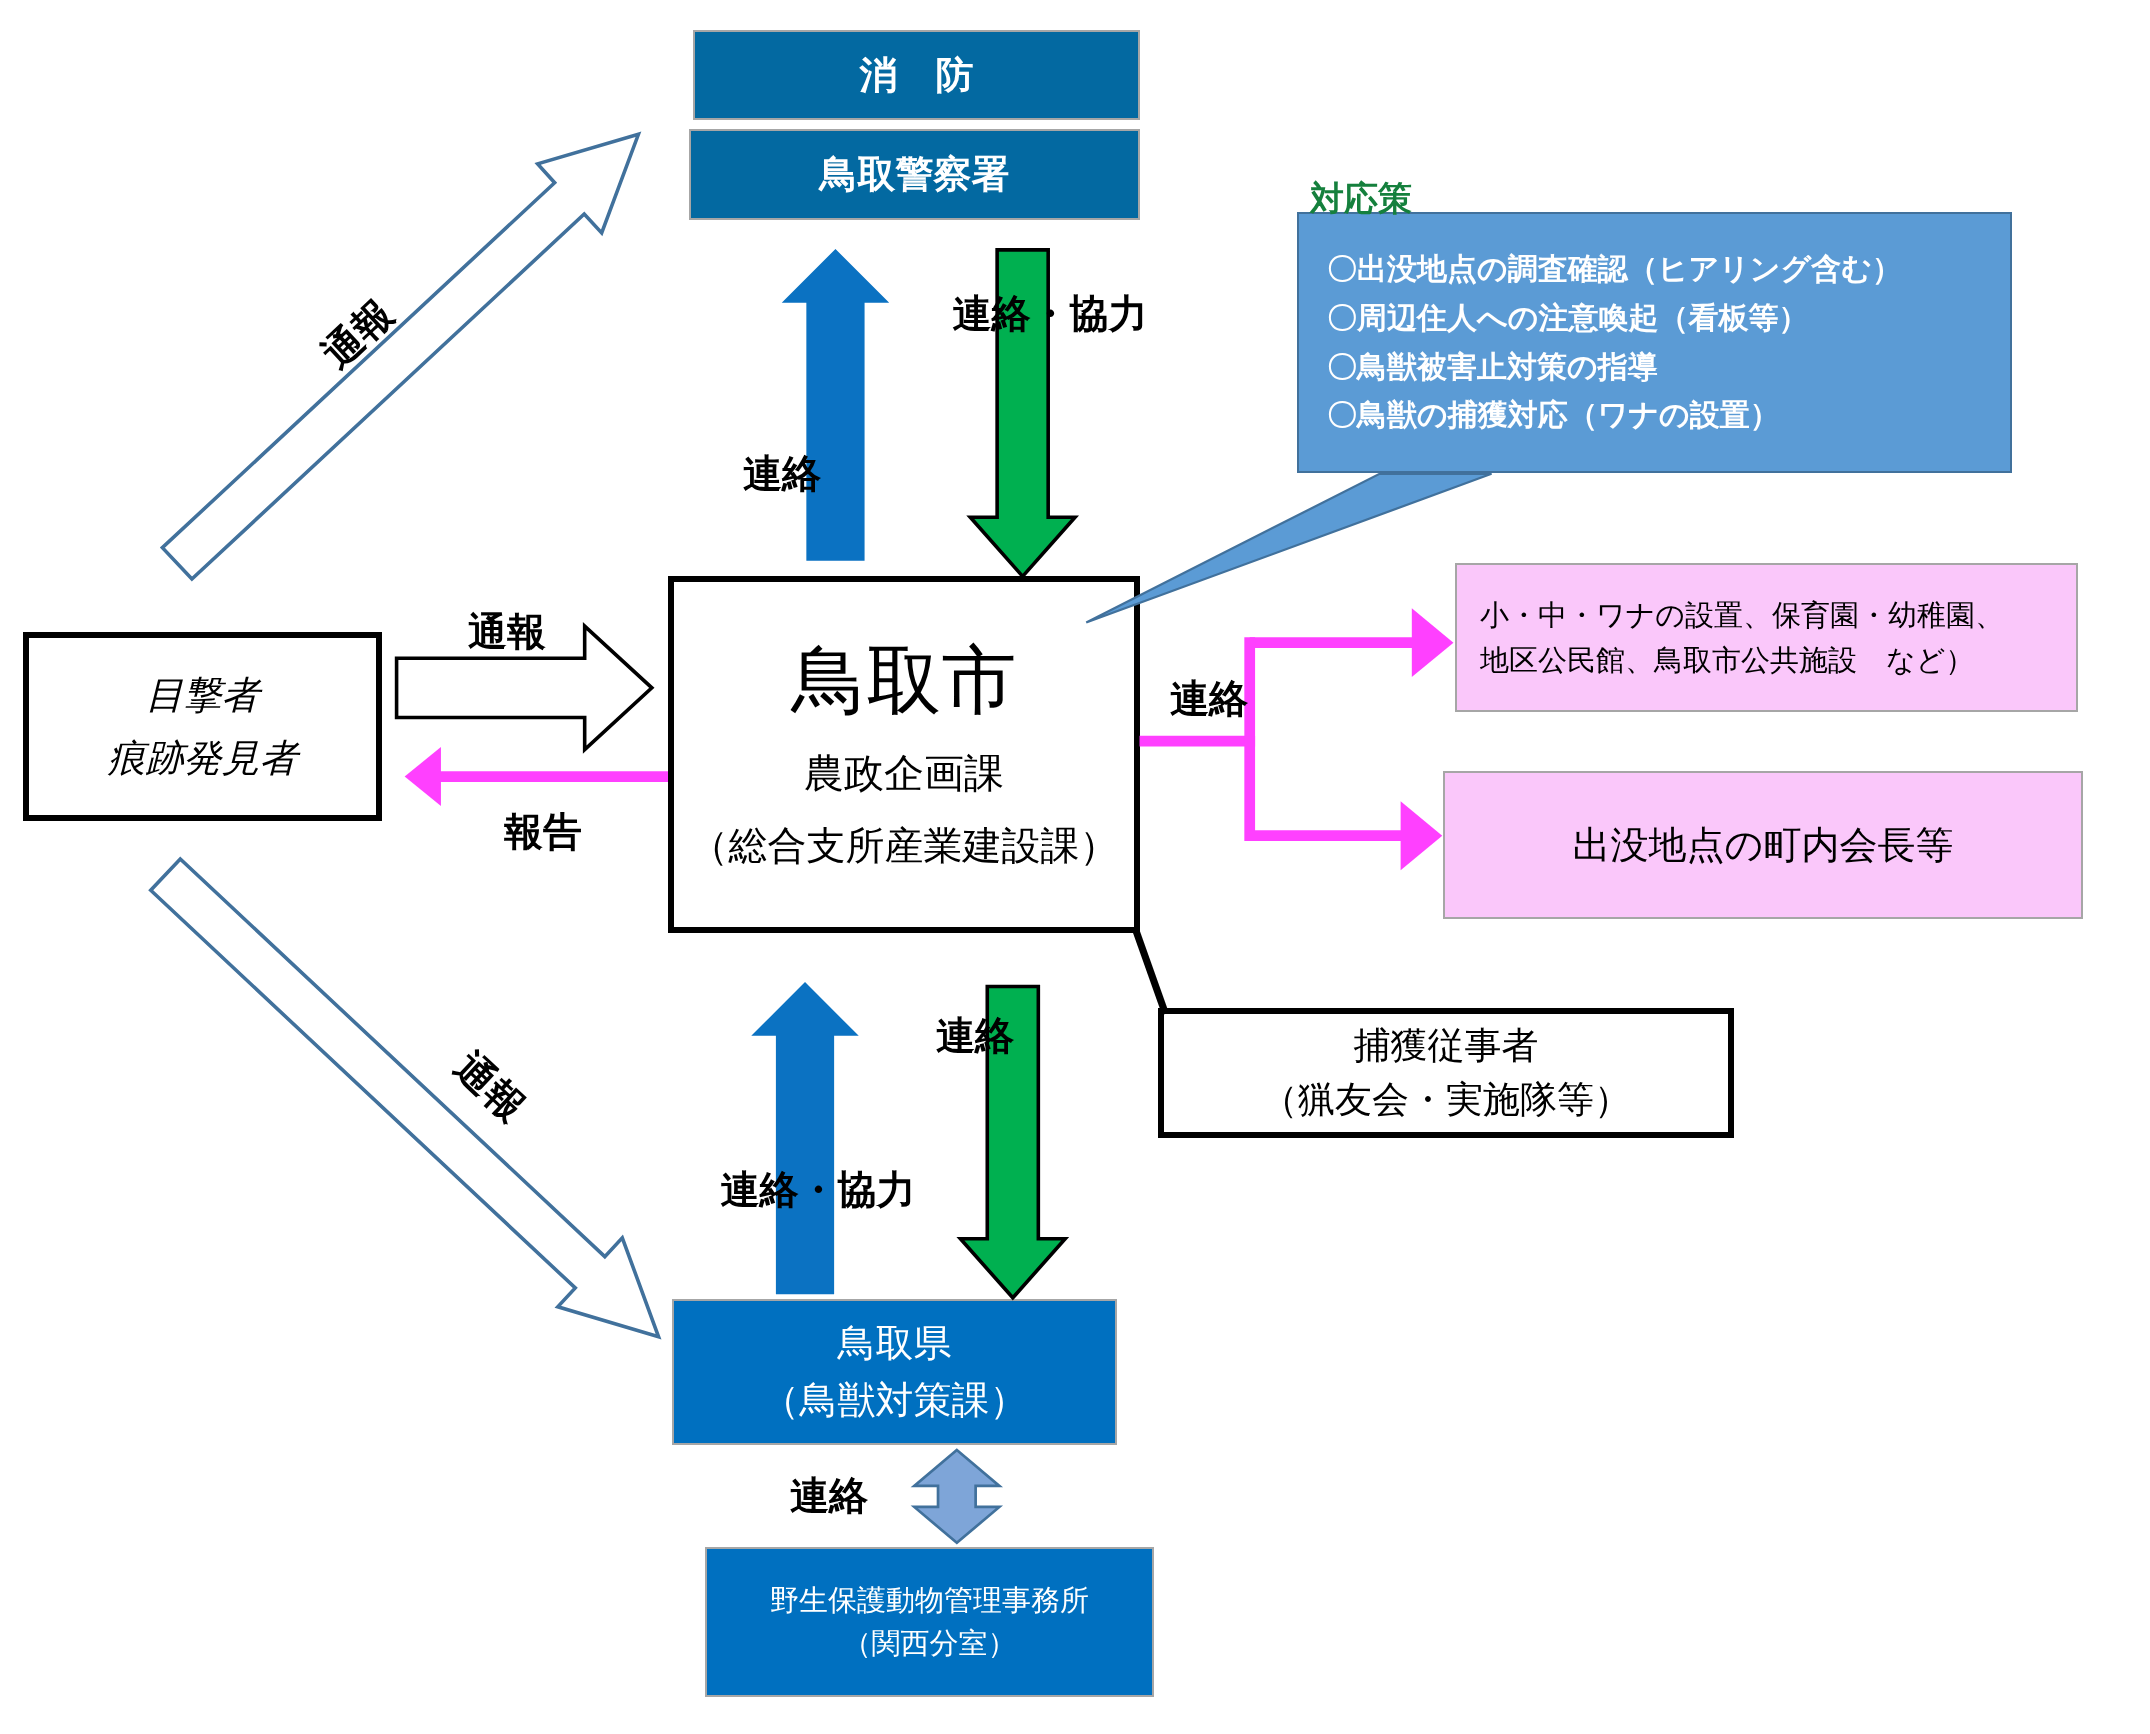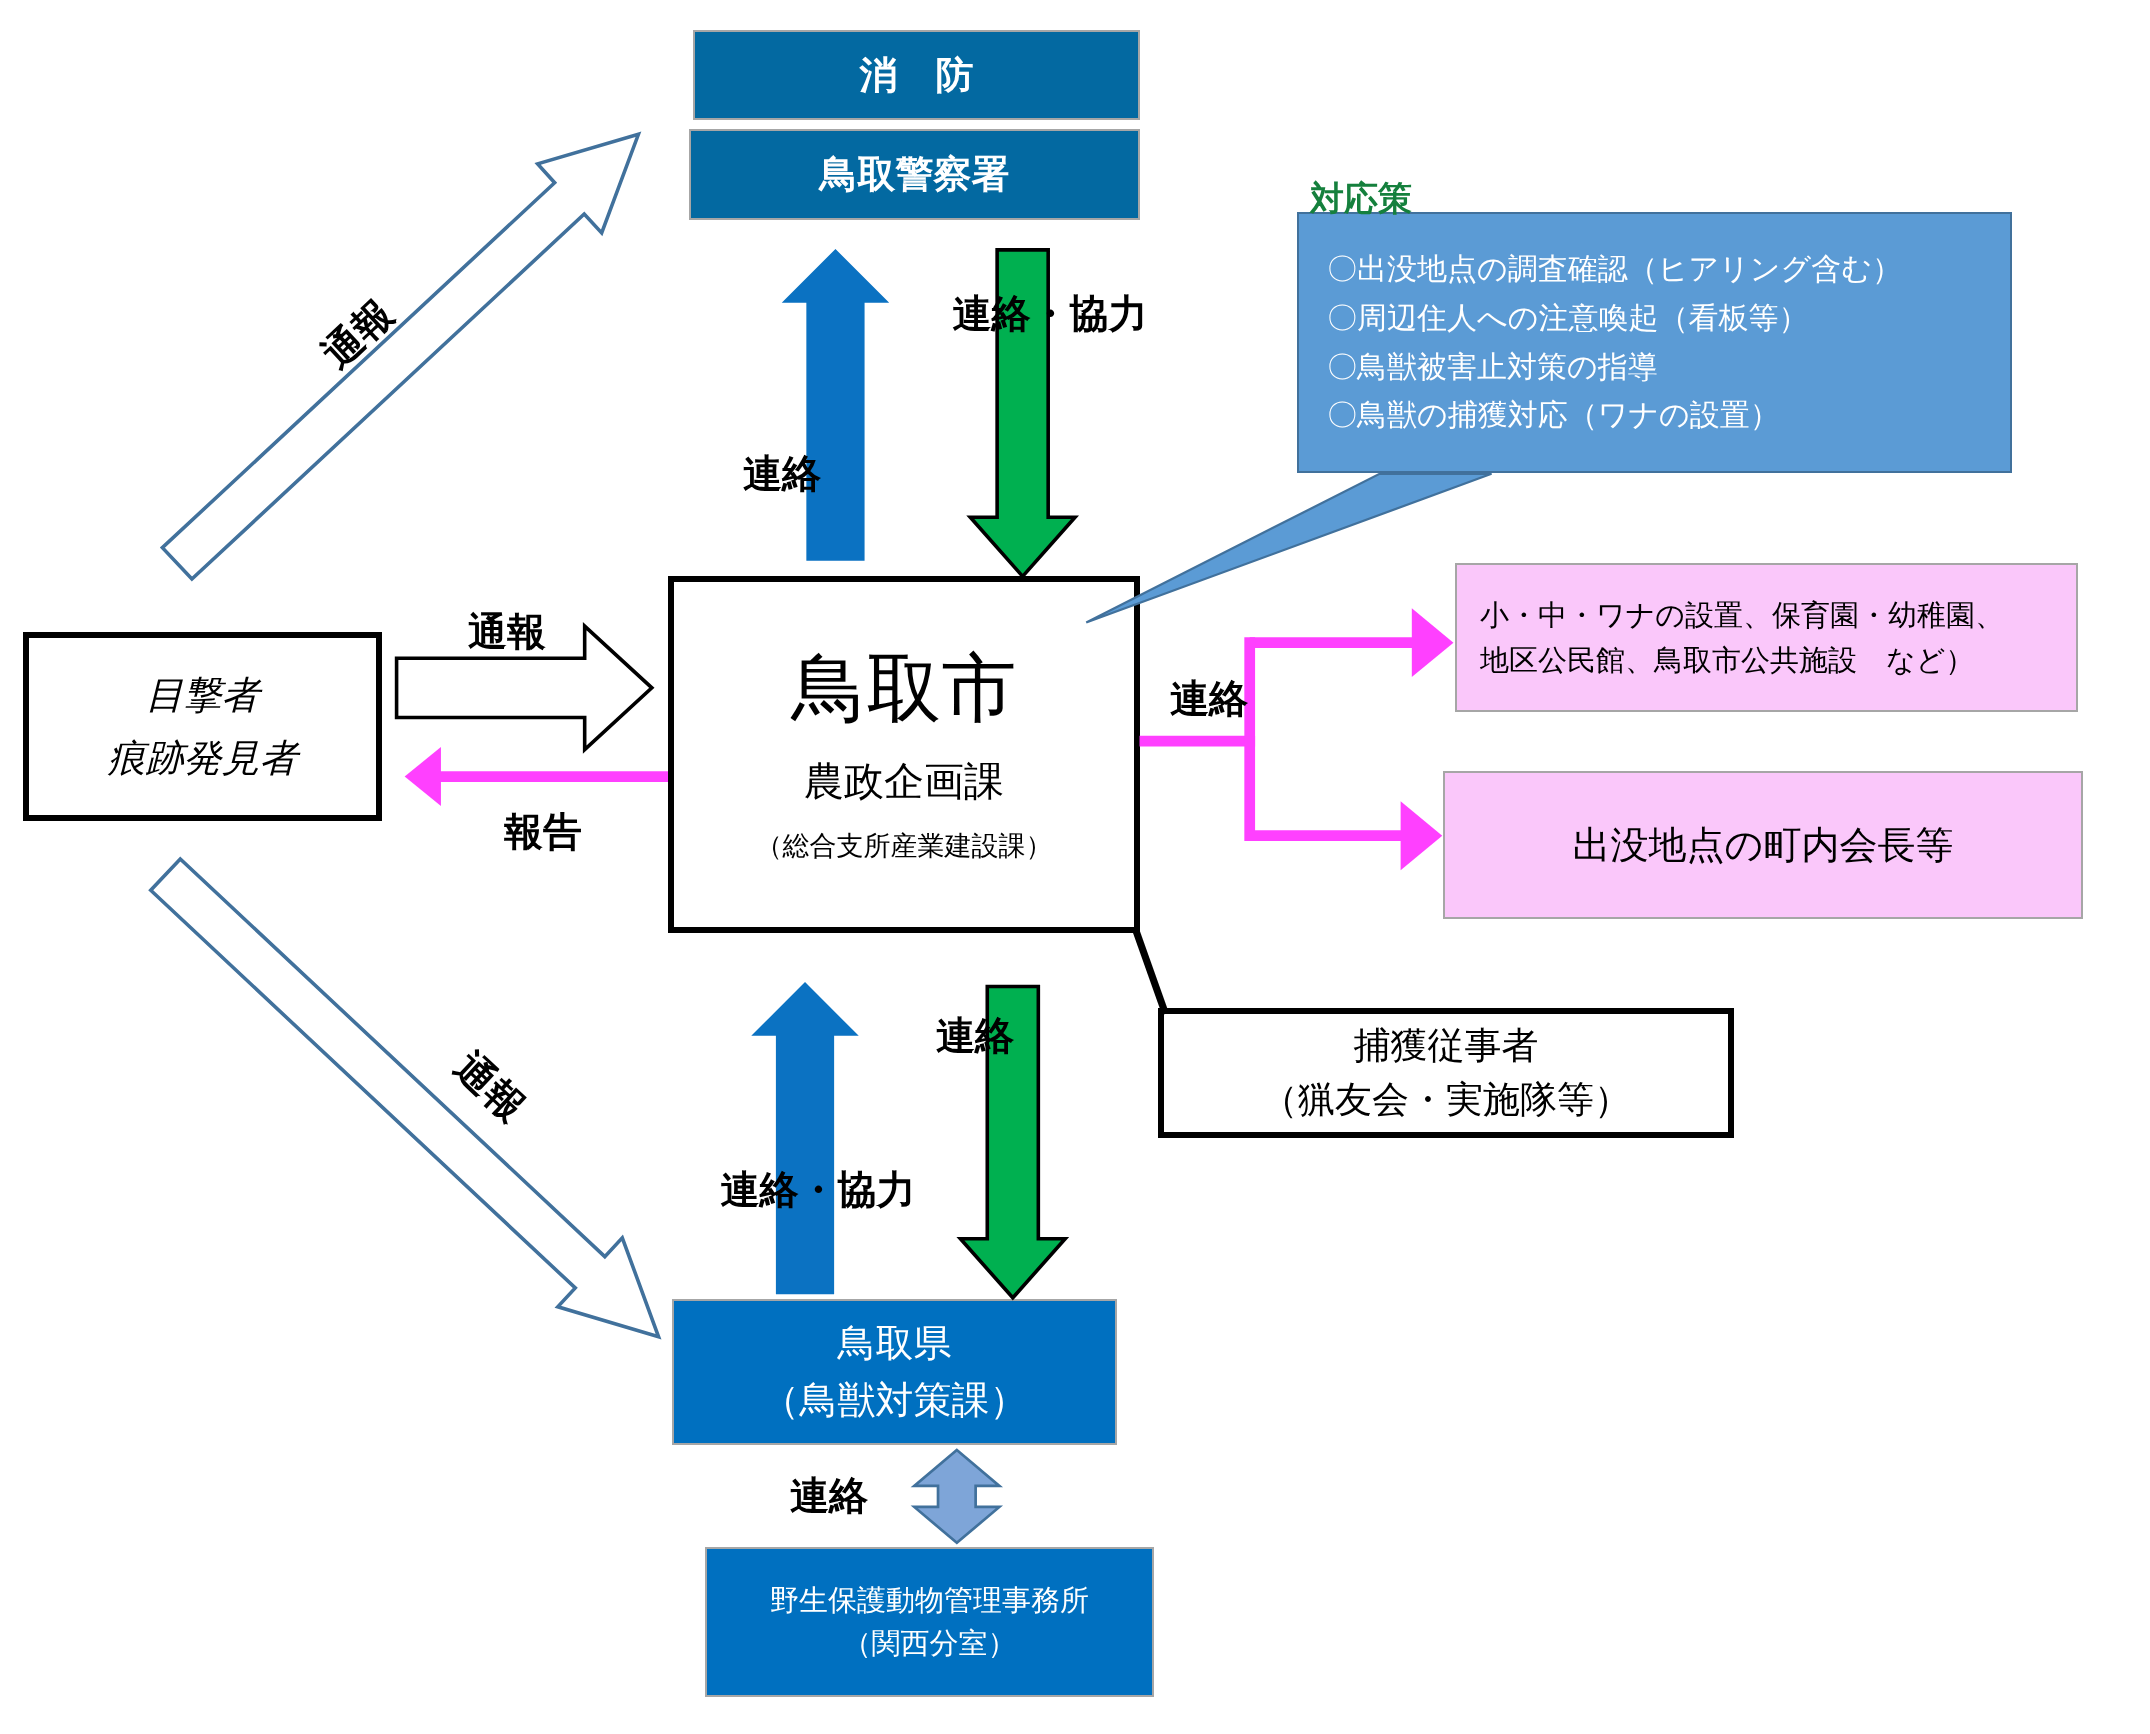--- a/index.html
+++ b/index.html
@@ -12,23 +12,23 @@
   .bluefill{background:#0070C0;color:#ffffff;}
   .pinkfill{background:#FAC7FA;color:#000000;}
   .bubble{background:#5B9BD5;border:2.2px solid #41719C;color:#ffffff;}
   .lbl{position:absolute;font-weight:700;color:#000;white-space:nowrap;transform:translate(-50%,-50%);z-index:6;}
   .f84{font-size:38px;}
   .f88{font-size:39px;}
   svg.layer{position:absolute;left:0;top:0;z-index:3;}
   .boxlayer{position:absolute;left:0;top:0;width:100%;height:100%;z-index:2;}
   .city-title{font-size:75px;line-height:1.15;}
   .city-dept{font-size:40px;line-height:1.3;margin-top:24px;}
-  .city-sub{font-size:27px;line-height:1.3;margin-top:22px;}
+  .city-sub{font-size:39px;line-height:1.3;margin-top:22px;}
   .witness-line{font-size:38px;line-height:1.65;font-style:italic;}
-  .bubble-item{font-size:30px;line-height:1.62;font-weight:400;text-align:left;}
+  .bubble-item{font-size:30px;line-height:1.62;font-weight:700;text-align:left;}
   .taisaku-title{position:absolute;font-size:34px;font-weight:700;color:#15803d;white-space:nowrap;z-index:4;}
   .pink1-line{font-size:29px;line-height:1.55;text-align:left;}
   .pink2-line{font-size:38px;}
   .hunter-line{font-size:37px;line-height:1.45;}
   .pref-line{font-size:38px;line-height:1.5;}
   .wild-line{font-size:29px;line-height:1.5;}
 </style>
 </head>
 <body>
 

